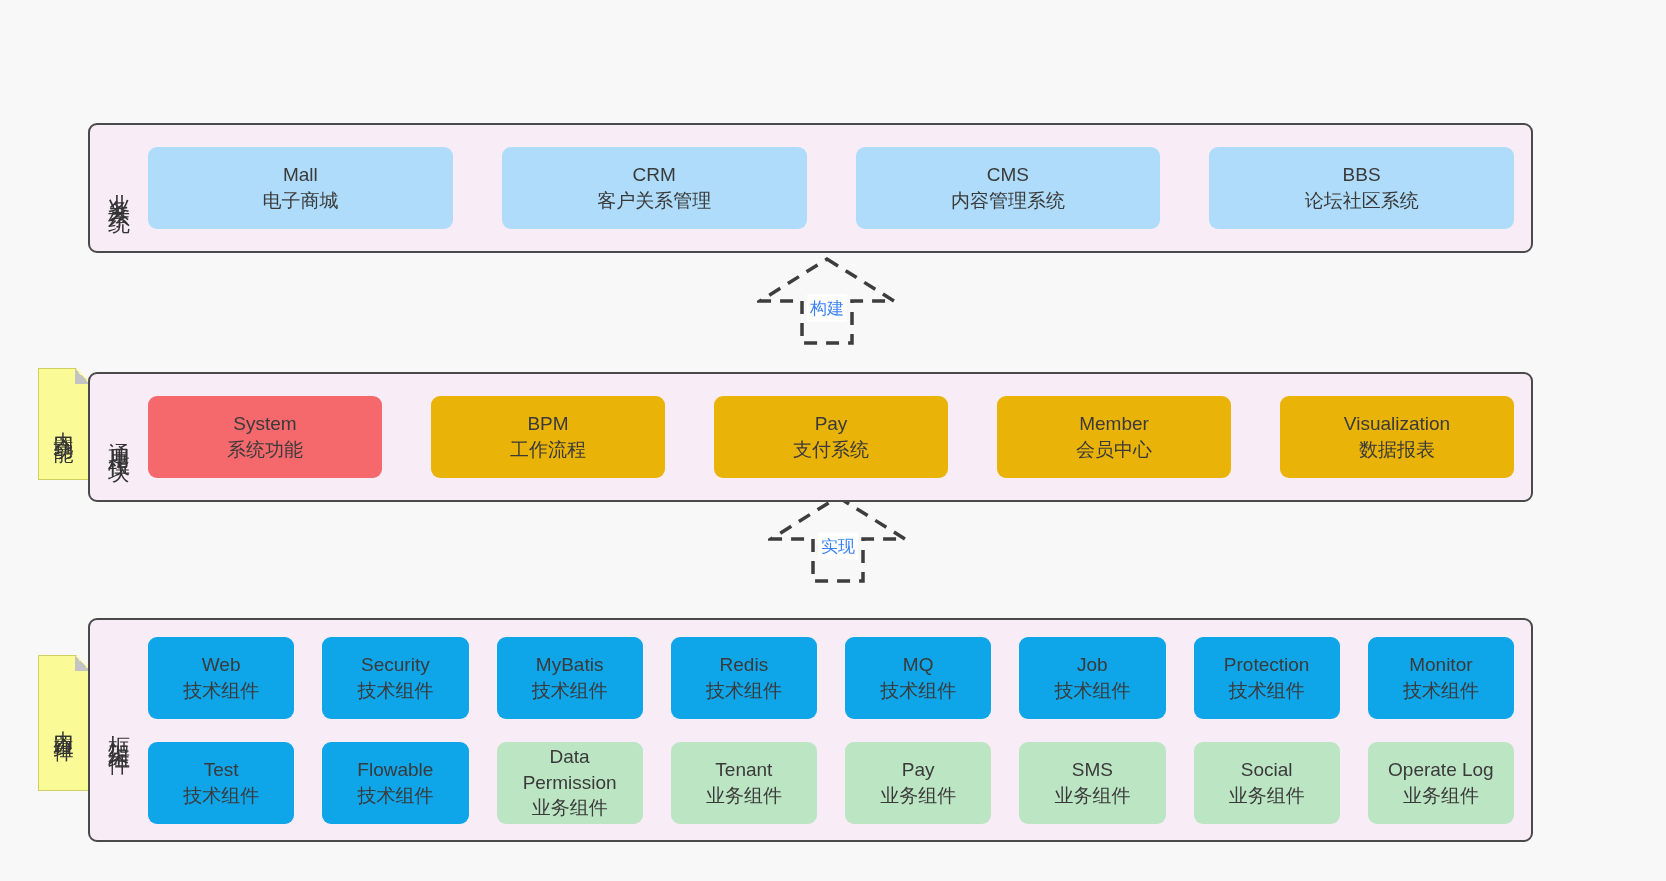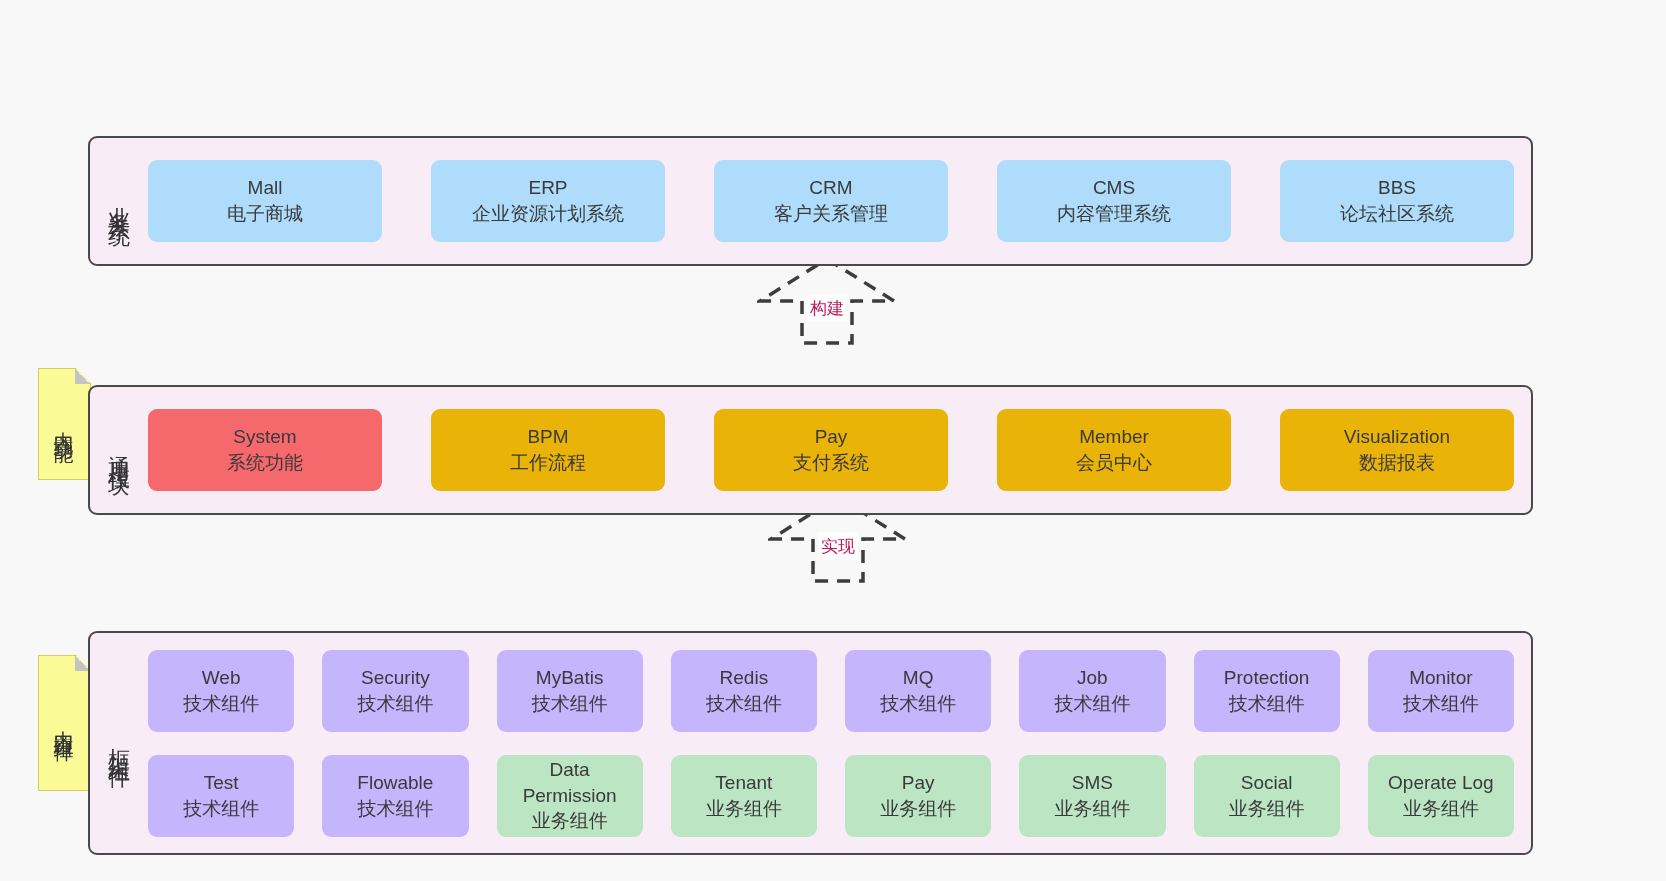--- a/index.html
+++ b/index.html
@@ -20,21 +20,20 @@
     left:88px;
     width:1445px;
     background:#f8edf6;
     border:2px solid #4a4a4a;
     border-radius:9px;
     box-sizing:border-box;
     display:flex;
     align-items:center;
     padding:0 17px 0 14px;
     z-index:1;
-    margin-top:13px;
   }
   #band-business{top:123px;height:130px;}
   #band-modules{top:372px;height:130px;}
   #band-framework{top:618px;height:224px;}
 
   .band-label{
     flex:0 0 36px;
     writing-mode:vertical-lr;
     text-orientation:upright;
     font-size:22px;
@@ -64,21 +63,21 @@
     text-align:center;
     font-size:19px;
     line-height:1.35;
     color:#3a3a3a;
     padding:2px 6px;
     box-sizing:border-box;
   }
   .blue{background:#aedcfa;}
   .red{background:#f5696d;}
   .pink{background:#eab308;}
-  .green{background:#c4b5fd;}
+  .green{background:#0ea5e9;}
   .green-light{background:#bce5c3;}
 
   
   .grid{
     flex:1;
     display:flex;
     flex-direction:column;
     gap:23px;
   }
   .grid-row{
@@ -95,21 +94,21 @@
   #arrow-build{left:757px;top:256px;}
   #arrow-implement{left:768px;top:494px;text-decoration:underline;}
   .arrow svg{display:block;}
   .arrow-label{
     position:absolute;
     left:50%;top:52px;
     transform:translate(-50%,-50%);
     background:#ffffff;
     padding:2px 3px;
     font-size:17px;
-    color:#be185d;
+    color:#3b82f6;
     white-space:nowrap;
   }
 
   
   .sticky{
     position:absolute;
     left:38px;
     width:53px;
     background:#fafa96;
     border:1px solid #cfcf62;
@@ -165,24 +164,20 @@
   </div>
 
   <div class="band" id="band-business">
     <div class="band-label">业务系统</div>
     <div class="band-content">
       <div class="box blue">
         <span>Mall</span>
         <span>电子商城</span>
       </div>
       <div class="box blue">
-        <span>ERP</span>
-        <span>企业资源计划系统</span>
-      </div>
-      <div class="box blue">
         <span>CRM</span>
         <span>客户关系管理</span>
       </div>
       <div class="box blue">
         <span>CMS</span>
         <span>内容管理系统</span>
       </div>
       <div class="box blue">
         <span>BBS</span>
         <span>论坛社区系统</span>

